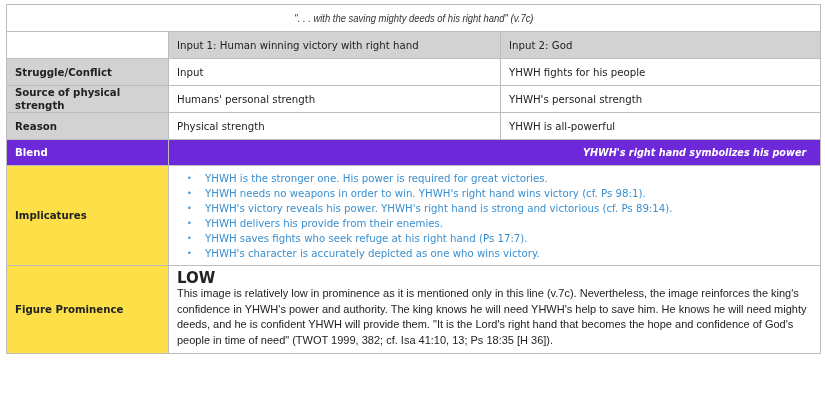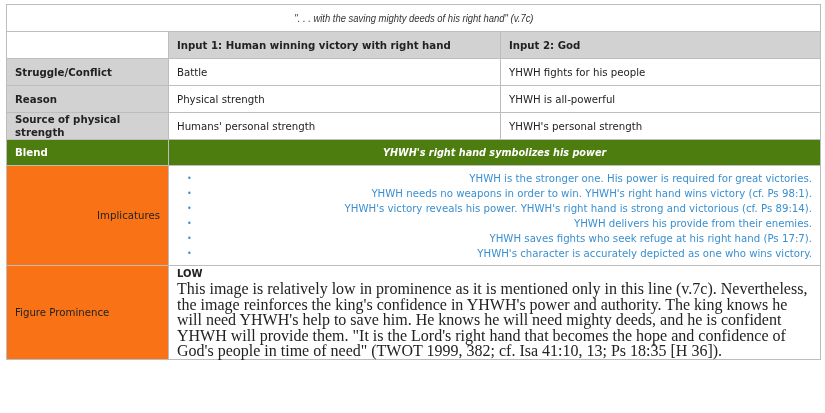--- a/index.html
+++ b/index.html
@@ -6,37 +6,37 @@
   body { width: 825px; height: 413px; position: relative; overflow: hidden;
          font-family: "DejaVu Sans", sans-serif; color: #222; }
   table.analysis { position: absolute; left: 6px; top: 4px; width: 814px;
          border-collapse: collapse; table-layout: fixed; }
   table.analysis td { border: 1px solid #bdbdbd; padding: 0 8px; vertical-align: middle;
          font-size: 10.2px; line-height: 13px; }
   col.c1 { width: 162px; } col.c2 { width: 332px; } col.c3 { width: 320px; }
   tr.caption td { height: 26px; text-align: center; background: #fff;
          font-family: "Liberation Sans", sans-serif; font-style: italic; font-size: 10.5px; color: #333; }
   tr.caption td span { display: inline-block; transform: scaleX(0.9); }
-  tr.head td { height: 26px; font-weight: bold; }
+  tr.head td { height: 26px; font-weight: normal; }
   tr.head td.blank { background: #fff; }
   tr.head td.hdr { background: #d2d2d2; }
   tr.row td { height: 26px; }
   td.label { background: #d2d2d2; font-weight: bold; }
   td.val { background: #fff; }
-  tr.blend td { height: 25px; background: #4d7c0f; color: #fff; font-weight: bold; }
-  tr.blend td.blend-val { text-align: center; font-style: italic; }
+  tr.blend td { height: 25px; background: #6d28d9; color: #fff; font-weight: bold; }
+  tr.blend td.blend-val { text-align: right; font-style: italic; }
   tr.blend td.blend-val span { display: inline-block; transform: scaleX(0.95); }
-  td.label-light { background: #f97316; font-weight: normal; }
-  tr.impl td { height: 99px; text-align: right; }
+  td.label-light { background: #fde047; font-weight: bold; }
+  tr.impl td { height: 99px; }
   ul.implicatures { margin: 0; padding: 0 0 0 10px; list-style: none; }
   ul.implicatures li { color: #3a8fd0; font-size: 10.2px; line-height: 15px; position: relative; padding-left: 18px; }
   ul.implicatures li::before { content: "\2022"; position: absolute; left: 0; color: #3a8fd0; font-size: 8px; }
   tr.prom td { height: 87px; }
-  .prom-level { font-weight: bold; font-size: 10px; line-height: 15px; }
-  .prom-text { font-family: Liberation Serif, serif; font-size: 16px; line-height: 15.5px; color: #222; }
+  .prom-level { font-weight: bold; font-size: 15px; line-height: 15px; }
+  .prom-text { font-family: Liberation Sans, sans-serif; font-size: 11px; line-height: 15.5px; color: #222; }
 </style>
 </head>
 <body>
 
 <table class="analysis">
   <colgroup>
       <col class="c1">
       <col class="c2">
       <col class="c3">
     </colgroup>
@@ -44,32 +44,32 @@
     <tr class="caption">
       <td colspan="3"><span>". . . with the saving mighty deeds of his right hand" (v.7c)</span></td>
     </tr>
     <tr class="head">
       <td class="blank"></td>
       <td class="hdr">Input 1: Human winning victory with right hand</td>
       <td class="hdr">Input 2: God</td>
     </tr>
     <tr class="row">
       <td class="label">Struggle/Conflict</td>
-      <td class="val">Battle</td>
+      <td class="val">Input</td>
       <td class="val">YHWH fights for his people</td>
+    </tr>
+    <tr class="row">
+      <td class="label">Source of physical strength</td>
+      <td class="val">Humans' personal strength</td>
+      <td class="val">YHWH's personal strength</td>
     </tr>
     <tr class="row">
       <td class="label">Reason</td>
       <td class="val">Physical strength</td>
       <td class="val">YHWH is all-powerful</td>
-    </tr>
-    <tr class="row">
-      <td class="label">Source of physical strength</td>
-      <td class="val">Humans' personal strength</td>
-      <td class="val">YHWH's personal strength</td>
     </tr>
     <tr class="blend">
       <td>Blend</td>
       <td colspan="2" class="blend-val"><span>YHWH's right hand symbolizes his power</span></td>
     </tr>
     <tr class="impl">
       <td class="label-light">Implicatures</td>
       <td colspan="2" class="val">
         <ul class="implicatures">
           <li>YHWH is the stronger one. His power is required for great victories.</li>

